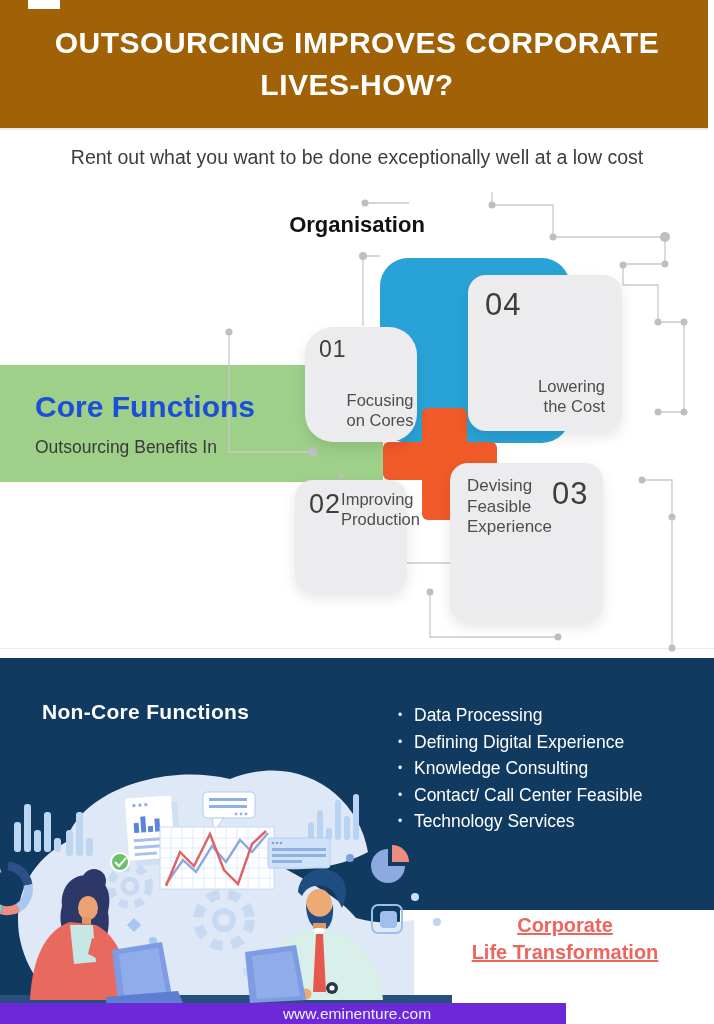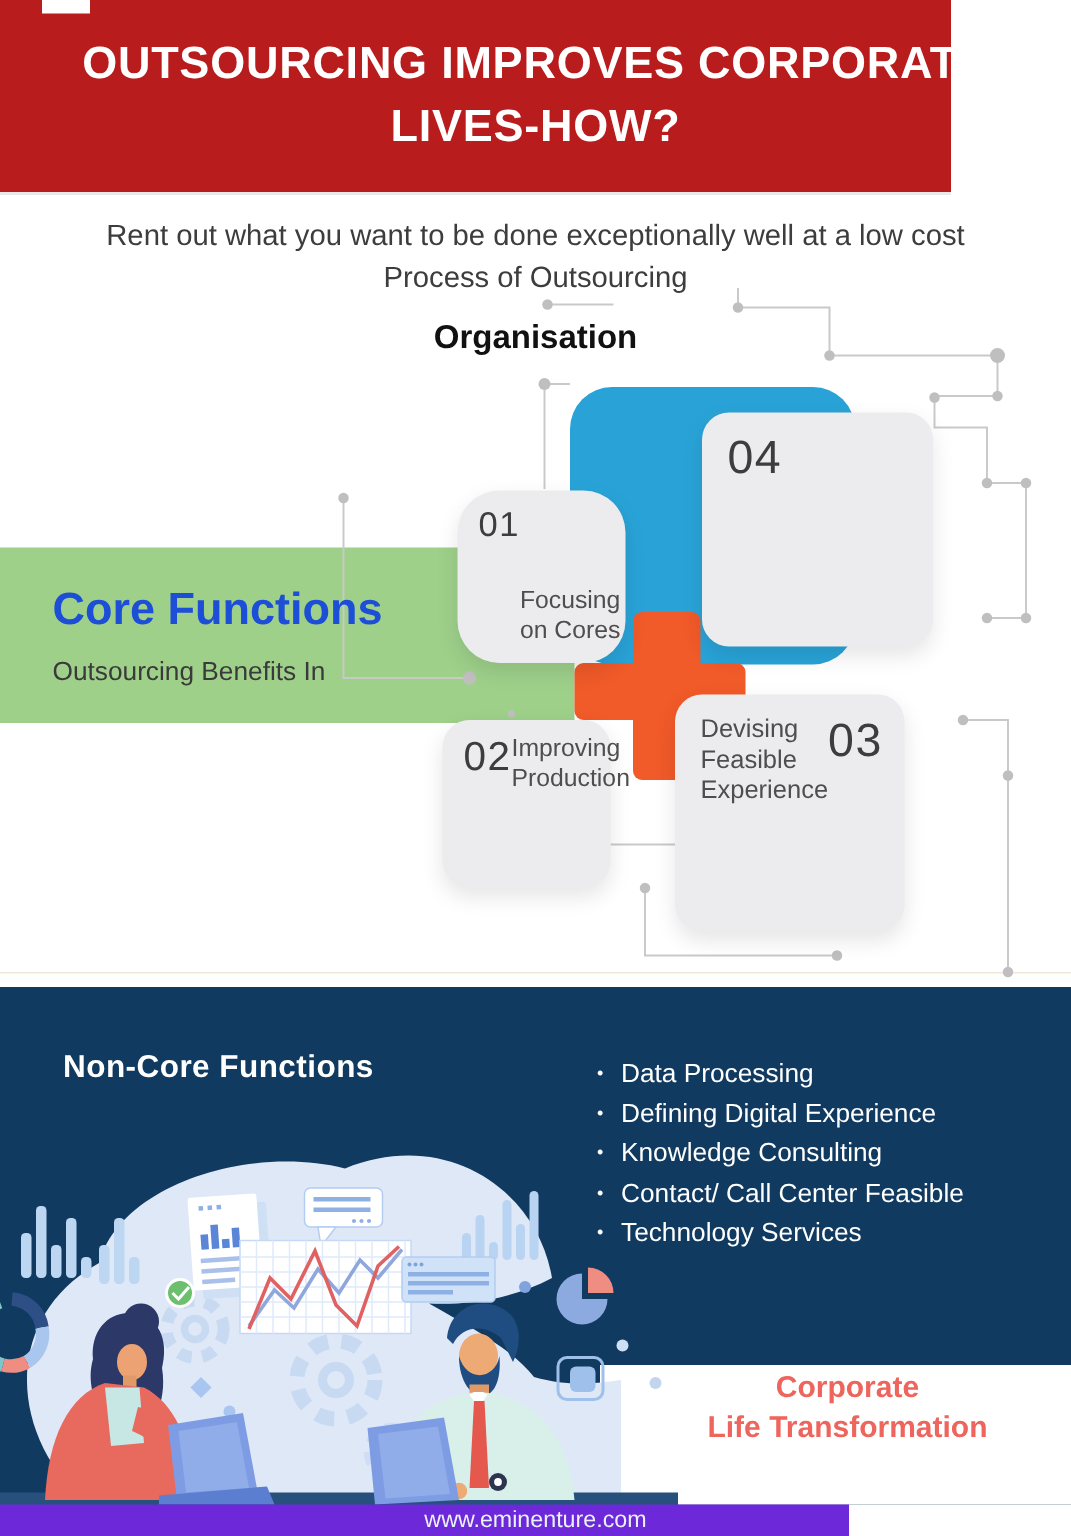--- a/index.html
+++ b/index.html
@@ -1,21 +1,21 @@
 <!DOCTYPE html>
 <html><head>
 <meta charset="utf-8">
 <style>
   html,body{margin:0;padding:0;background:#ffffff;}
   .page{
     position:relative;width:714px;height:1024px;margin:0 auto;overflow:hidden;
     font-family:"Liberation Sans",sans-serif;background:#ffffff;
   }
   
-  .header{position:absolute;left:0;top:0;width:634px;height:128px;background:#b91c1c;border-bottom:2px solid #e9e9e9;}
+  .header{position:absolute;left:0;top:0;width:708px;height:128px;background:#a16207;border-bottom:2px solid #e9e9e9;}
   .header-notch{position:absolute;left:28px;top:0;width:32px;height:9px;background:#ffffff;}
   .title{position:absolute;left:0;top:22px;width:714px;text-align:center;color:#ffffff;
          font-size:30px;font-weight:700;letter-spacing:.5px;line-height:42px;}
   
   .intro1{position:absolute;left:0;top:146px;width:714px;text-align:center;color:#3d3d3d;font-size:19.5px;}
   .intro2{position:absolute;left:0;top:174px;width:714px;text-align:center;color:#3d3d3d;font-size:19.5px;}
   .org{position:absolute;left:0;top:212px;width:714px;text-align:center;color:#111;font-size:22px;font-weight:700;}
   
   .green-band{position:absolute;left:0;top:365px;width:383px;height:117px;background:#9ed08a;z-index:0;}
   .core-title{position:absolute;left:35px;top:390px;font-size:30px;font-weight:700;color:#1d4ed8;}
@@ -42,42 +42,41 @@
   .card03 .num{font-size:31px;text-align:right;}
   .card03 .lbl{text-align:left;align-self:flex-start;max-width:100px;font-size:17px;}
   
   .bottom{position:absolute;left:0;top:658px;width:714px;height:345px;background:#113a60;}
   .white-band{position:absolute;left:400px;top:910px;width:314px;height:93px;background:#ffffff;}
   .noncore-title{position:absolute;left:42px;top:700px;color:#ffffff;font-size:21px;font-weight:700;letter-spacing:.3px;}
   .bullets{position:absolute;left:398px;top:702px;margin:0;padding:0;list-style:none;}
   .bullets li{color:#ffffff;font-size:17.5px;line-height:26.5px;padding-left:16px;position:relative;}
   .bullets li::before{content:"•";position:absolute;left:0;top:0;font-size:12px;line-height:26.5px;color:#ffffff;}
   .illu{position:absolute;left:0;top:740px;z-index:2;pointer-events:none;}
-  .tagline{position:absolute;left:430px;top:912px;width:270px;text-align:center;color:#ed655c;font-weight:700;z-index:3;}
+  .tagline{position:absolute;left:430px;top:912px;width:270px;text-align:center;color:#ed655c;font-weight:700;z-index:3;text-decoration:underline;}
   .tagline .t1{font-size:20px;line-height:27px;}
   .tagline .t2{font-size:20px;line-height:27px;}
   
   .footer{position:absolute;left:0;top:1003px;width:566px;height:21px;background:#6d28d9;z-index:4;}
   .footer .url{width:714px;text-align:center;color:#eaf1f8;font-size:15.5px;line-height:21px;}
 </style>
 </head>
 <body>
 
 <div class="page">
 
   <div class="header">
     <div class="header-notch"></div>
     <div class="title">
       <div>OUTSOURCING IMPROVES CORPORATE</div>
       <div>LIVES-HOW?</div>
     </div>
   </div>
 
   <div class="intro1">Rent out what you want to be done exceptionally well at a low cost</div>
-  <div class="intro2">Process of Outsourcing</div>
   <div class="org">Organisation</div>
 
   <svg class="circuit" width="714" height="680" viewBox="0 0 714 680">
     <g stroke="#c9c9c9" stroke-width="1.3" fill="none">
       <path d="M492,192 V205 H553 V237 H662"></path>
       <path d="M665,237 V264 H623 V285 H658 V322 H684 V412 H658"></path>
       <path d="M363,256 H380 M363,256 V326"></path>
       <path d="M229,332 V452 H313"></path>
       <path d="M365,203 H409"></path>
       <path d="M407,563 H452"></path>
@@ -115,20 +114,21 @@
   <div class="blue-sq"></div>
   <div class="orange-v"></div>
   <div class="orange-h"></div>
 
   <div class="card card01">
     <div class="num">01</div>
     <div class="lbl">Focusing on Cores</div>
   </div>
   <div class="card card04">
     <div class="num">04</div>
+    <div class="lbl">Lowering the Cost</div>
   </div>
   <div class="card card02">
     <div class="num">02</div>
     <div class="lbl">Improving Production</div>
   </div>
   <div class="card card03">
     <div class="lbl">Devising Feasible Experience</div>
     <div class="num">03</div>
   </div>
 

